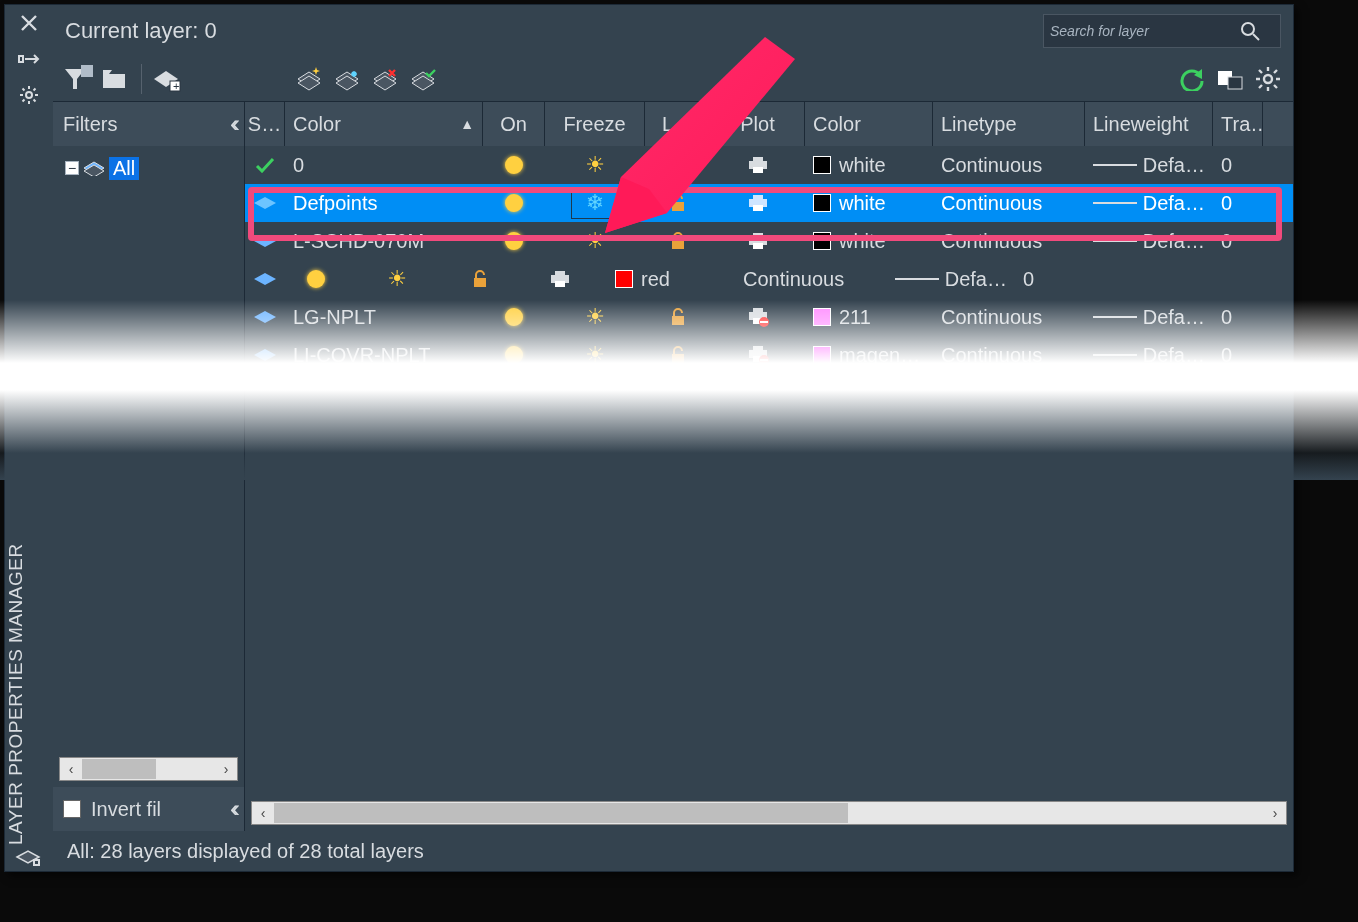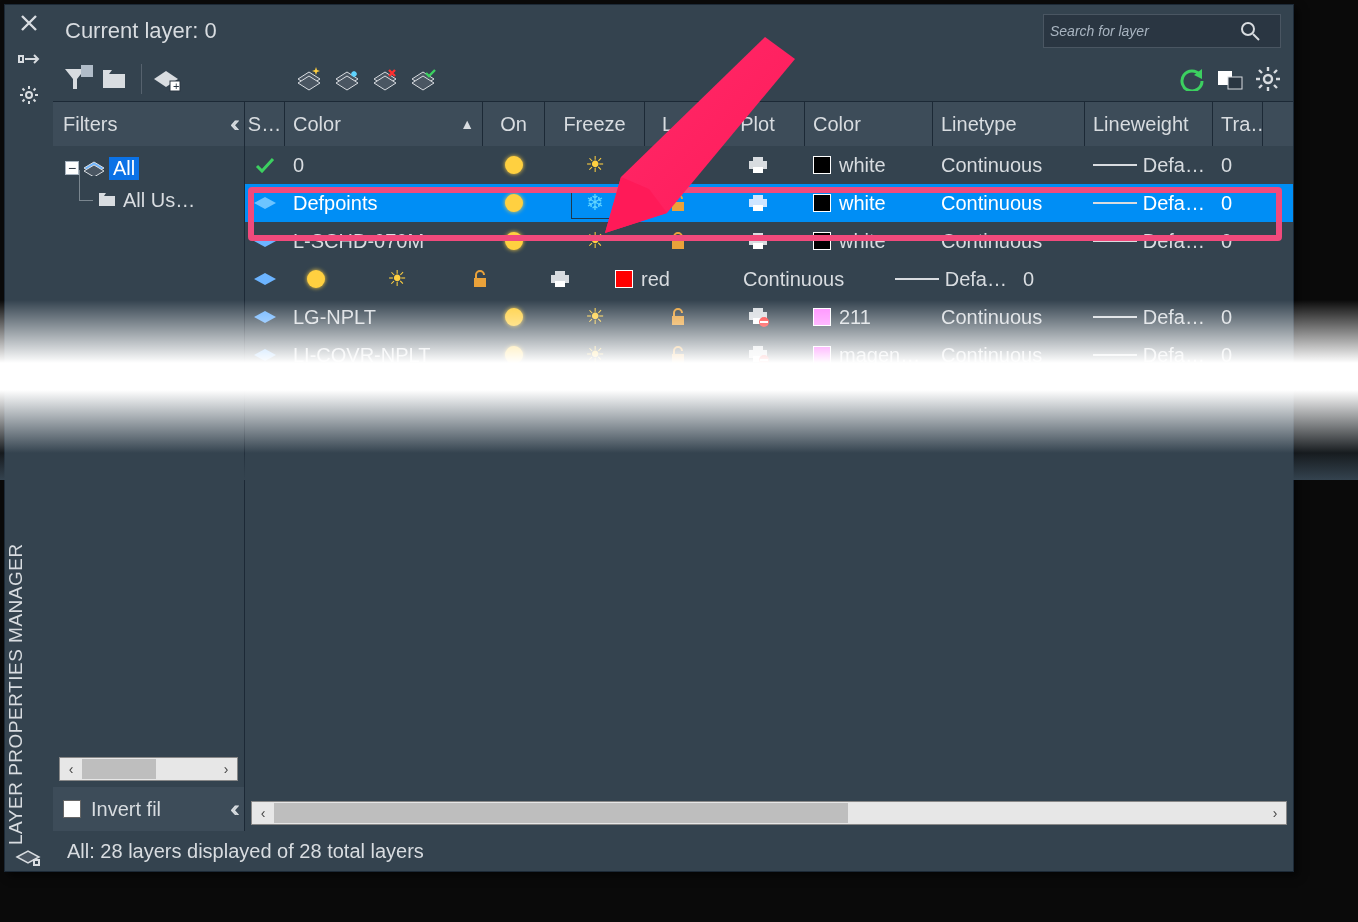--- a/index.html
+++ b/index.html
@@ -315,27 +315,20 @@
         </div>
         <div class="filter-tree">
           <div class="tree-row">
             <span class="minus-box">−</span>
             <svg width="22" height="16" viewBox="0 0 22 16">
                 <polygon points="1,8 11,2 21,8 11,14" fill="#6cb4ff" stroke="#d8dce0"></polygon>
                 <polygon points="1,11 11,5 21,11 11,17" fill="#4a5662" stroke="#d8dce0"></polygon>
               </svg>
             <span class="tree-sel">All</span>
           </div>
-          <div class="tree-row child">
-            <svg width="22" height="16" viewBox="0 0 22 16">
-                <rect x="2" y="4" width="16" height="10" fill="#d8dce0"></rect>
-                <polygon points="2,4 7,4 9,1 2,1" fill="#d8dce0"></polygon>
-              </svg>
-            <span>All Us…</span>
-          </div>
         </div>
         <div class="filters-scrollbar-h">
           <span class="btn">‹</span>
           <span class="thumb" style="width:74px"></span>
           <span style="flex:1"></span>
           <span class="btn">›</span>
         </div>
         <div class="invert-row">
           <span class="chk"></span>
           <span>Invert fil</span>

